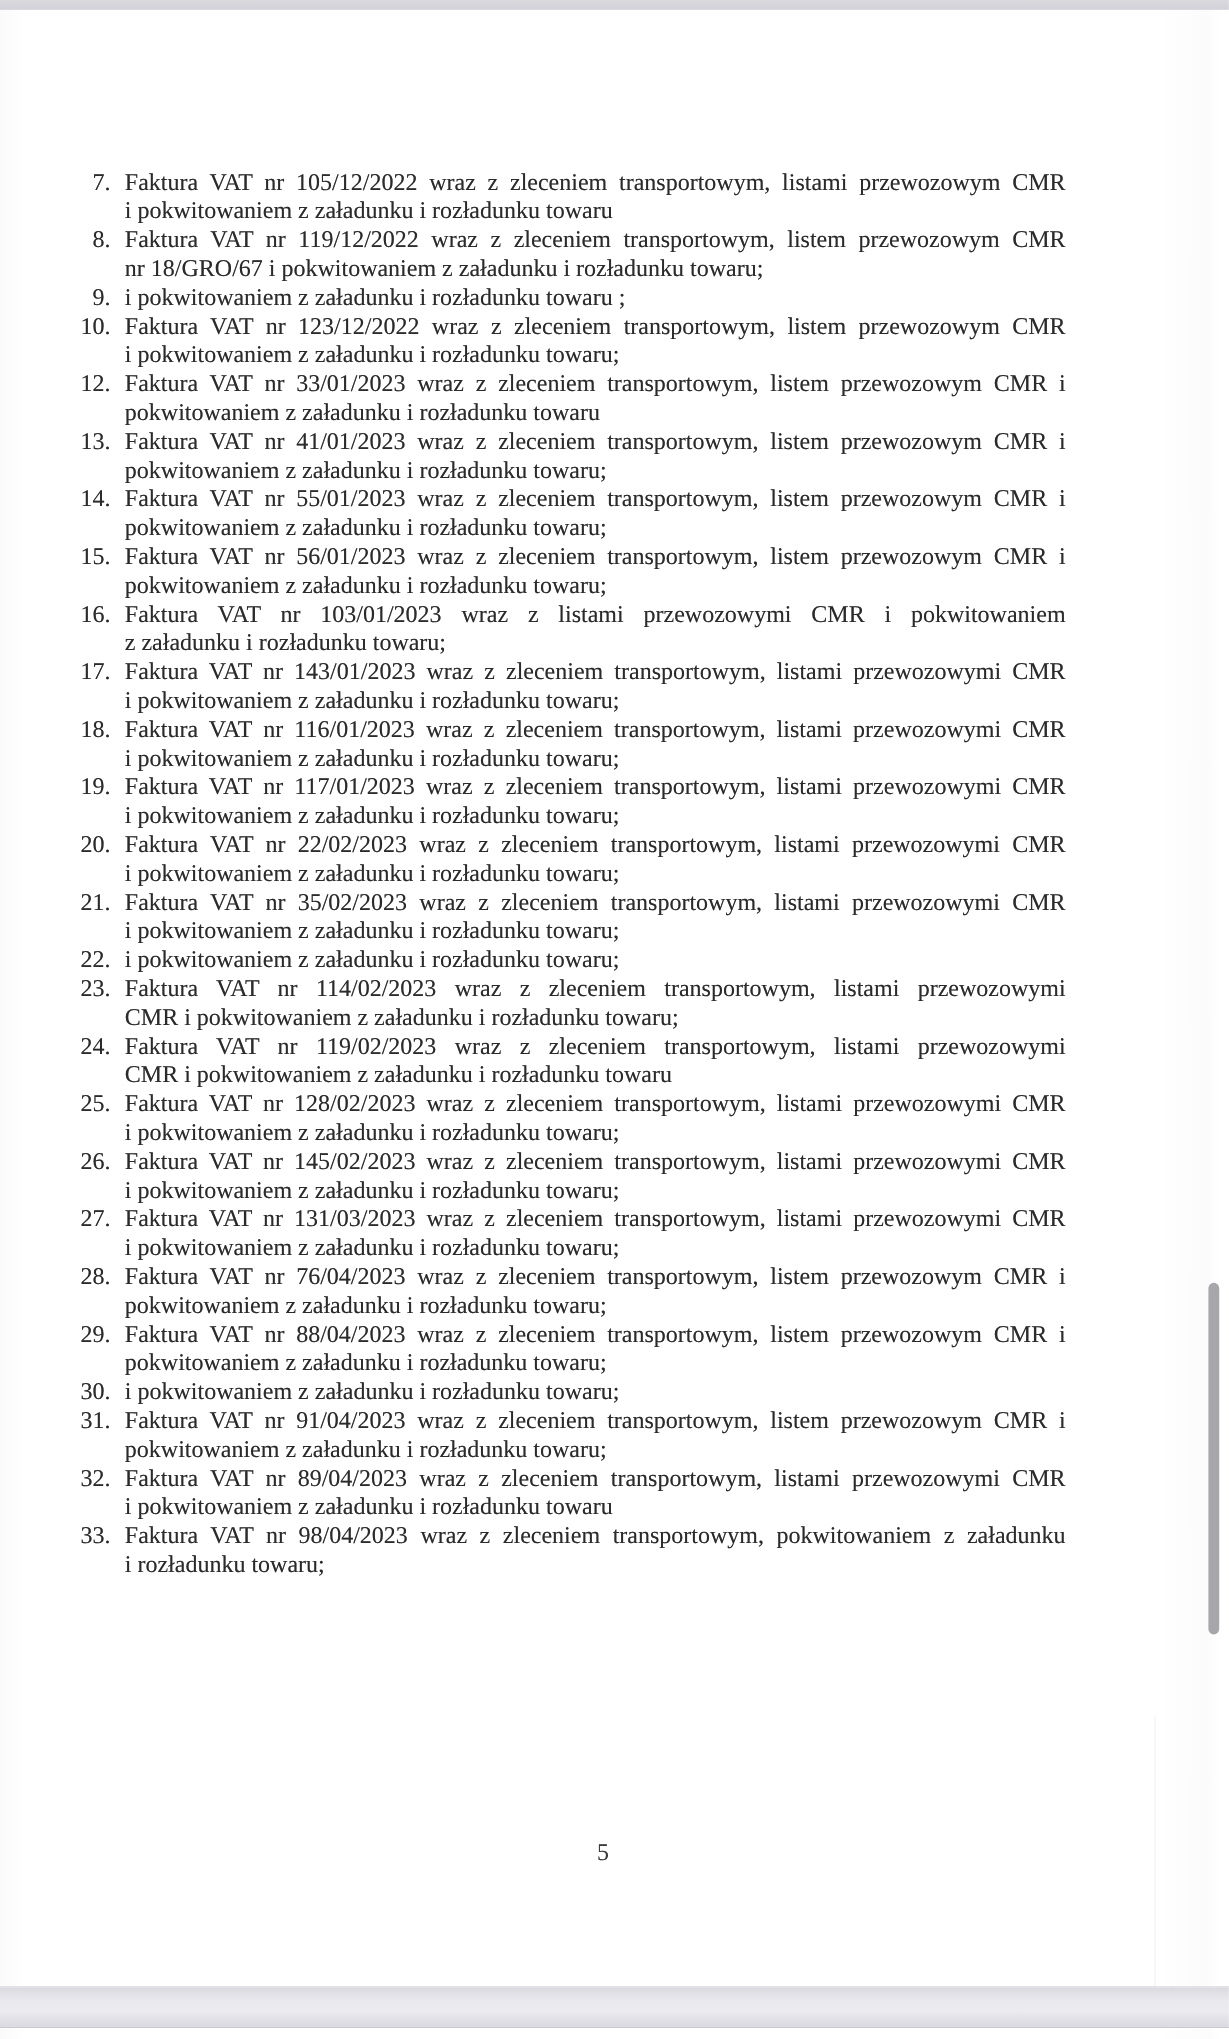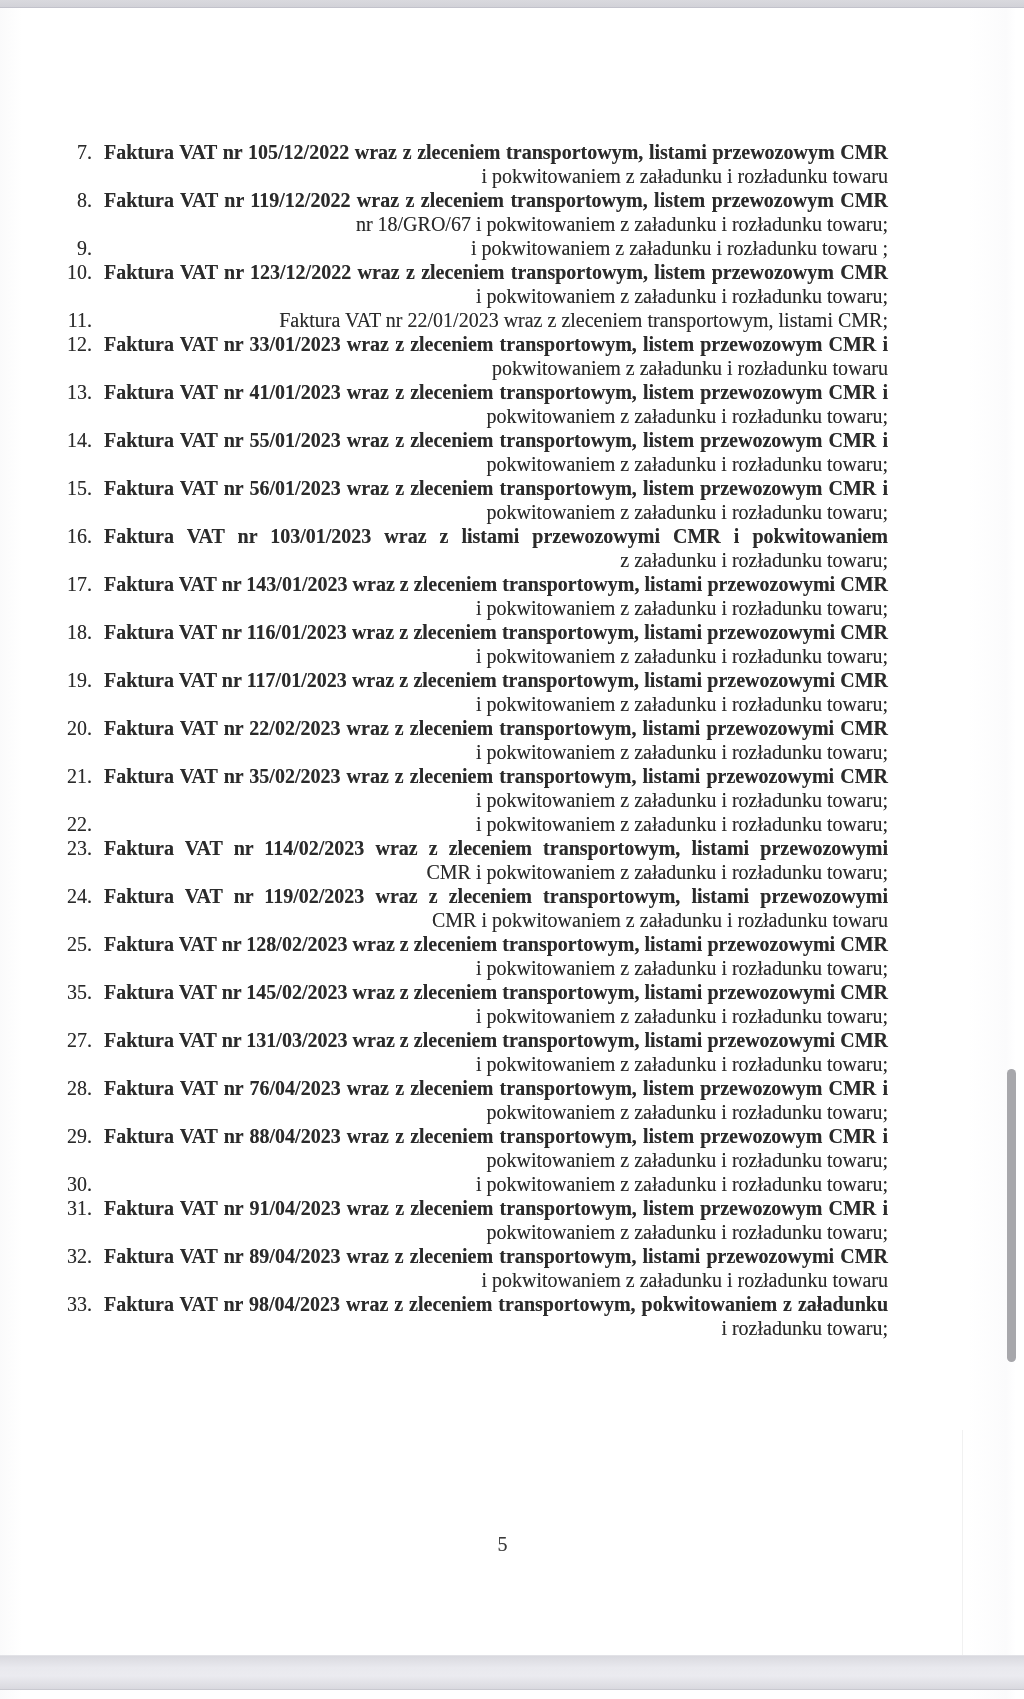--- a/index.html
+++ b/index.html
@@ -35,22 +35,22 @@
   .invoice-list{
     position:absolute;left:56px;top:140px;width:832px;
     font-size:20px;line-height:24px;color:#2b2b2b;
     text-shadow:0 0 0.5px rgba(40,40,40,0.45);
   }
   .item{position:relative;}
   .item .num{
     position:absolute;left:0;top:0;width:36px;text-align:right;
   }
   .item .lines{margin-left:48px;}
-  .line{width:784px;text-align:right;}
-  .jl{text-align:justify;text-align-last:justify;font-weight:bold;}
+  .line{width:784px;}
+  .jl{text-align:justify;text-align-last:justify;}
   .page-number{
     position:absolute;left:0;top:1532px;width:1005px;
     text-align:center;font-size:20px;line-height:24px;color:#3a3a3a;
     text-shadow:0 0 0.5px rgba(40,40,40,0.35);
   }
 </style>
 </head>
 <body>
 
 <div class="viewport">
@@ -82,26 +82,20 @@
   </div>
 
   <div class="item">
     <span class="num">10.</span>
     <div class="lines">
           <div class="line jl">Faktura VAT nr 123/12/2022 wraz z zleceniem transportowym, listem przewozowym CMR</div>
           <div class="line">i pokwitowaniem z załadunku i rozładunku towaru;</div>
         </div>
   </div>
 
-  <div class="item">
-    <span class="num">11.</span>
-    <div class="lines">
-          <div class="line">Faktura VAT nr 22/01/2023 wraz z zleceniem transportowym, listami CMR;</div>
-        </div>
-  </div>
 
   <div class="item">
     <span class="num">12.</span>
     <div class="lines">
           <div class="line jl">Faktura VAT nr 33/01/2023 wraz z zleceniem transportowym, listem przewozowym CMR i</div>
           <div class="line">pokwitowaniem z załadunku i rozładunku towaru</div>
         </div>
   </div>
 
   <div class="item">
@@ -201,21 +195,21 @@
 
   <div class="item">
     <span class="num">25.</span>
     <div class="lines">
           <div class="line jl">Faktura VAT nr 128/02/2023 wraz z zleceniem transportowym, listami przewozowymi CMR</div>
           <div class="line">i pokwitowaniem z załadunku i rozładunku towaru;</div>
         </div>
   </div>
 
   <div class="item">
-    <span class="num">35.</span>
+    <span class="num">26.</span>
     <div class="lines">
           <div class="line jl">Faktura VAT nr 145/02/2023 wraz z zleceniem transportowym, listami przewozowymi CMR</div>
           <div class="line">i pokwitowaniem z załadunku i rozładunku towaru;</div>
         </div>
   </div>
 
   <div class="item">
     <span class="num">27.</span>
     <div class="lines">
           <div class="line jl">Faktura VAT nr 131/03/2023 wraz z zleceniem transportowym, listami przewozowymi CMR</div>

